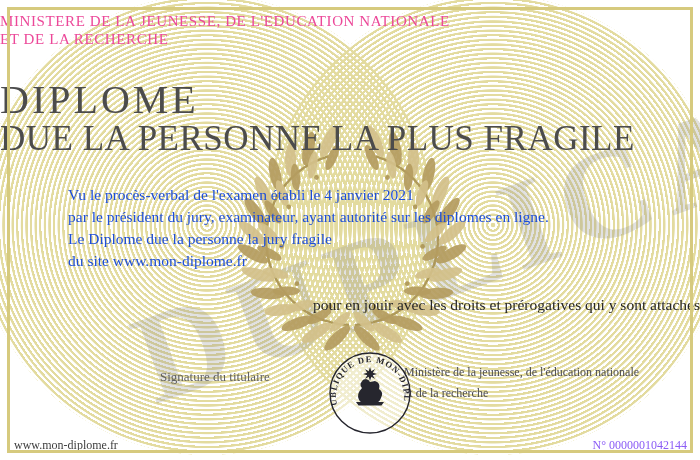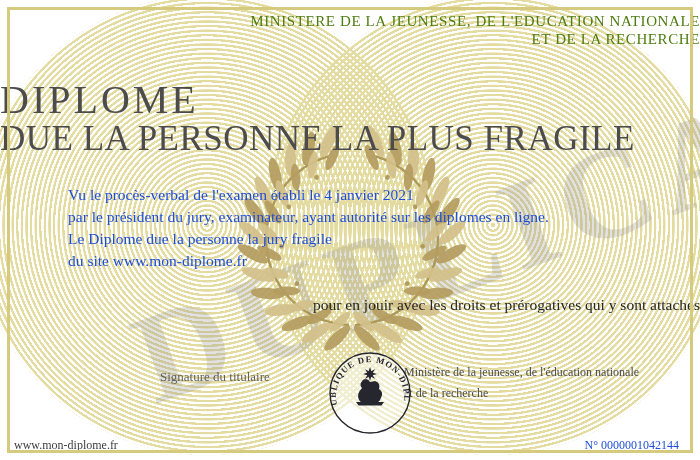--- a/index.html
+++ b/index.html
@@ -27,22 +27,22 @@
     position:absolute;left:140px;top:300px;z-index:1;
     font-size:128px;line-height:1;letter-spacing:10px;white-space:nowrap;
     color:var(--wm);opacity:0.26;font-weight:bold;
     transform:rotate(-20deg);transform-origin:0 50%;
   }
   
   #wreath{position:absolute;left:222px;top:114px;z-index:2;}
   #seal{position:absolute;left:315px;top:338px;z-index:4;}
   
   .header{
-    position:absolute;top:12px;left:0;right:0;z-index:3;text-align:right;
-    font-size:15px;line-height:18px;color:#4d7c0f;letter-spacing:0.6px;
+    position:absolute;top:12px;left:0;right:0;z-index:3;text-align:left;
+    font-size:15px;line-height:18px;color:#ec4899;letter-spacing:0.6px;
   }
   .title{
     position:absolute;top:76px;left:0;right:0;z-index:3;
     font-size:40px;color:#4c4c4c;letter-spacing:3px;
   }
   .subtitle{
     position:absolute;top:119px;left:0;right:0;z-index:3;text-align:left;
     font-size:35px;color:#4c4c4c;letter-spacing:0.5px;white-space:nowrap;
   }
   .body-text{
@@ -59,22 +59,22 @@
   }
   .ministry{
     position:absolute;left:404px;top:362px;z-index:3;
     font-size:12px;line-height:21px;color:#4a4a50;
   }
   .site{
     position:absolute;left:14px;bottom:7px;z-index:3;
     font-size:12px;color:#3d3d3d;
   }
   .number{
-    position:absolute;right:21px;bottom:7px;z-index:3;
-    font-size:12px;color:#1d4ed8;
+    position:absolute;right:13px;bottom:7px;z-index:3;
+    font-size:12px;color:#8b5cf6;
   }
 </style>
 </head>
 <body>
 
 <div class="page">
 
   <div class="rosette left"></div>
   <div class="rosette right"></div>
 

